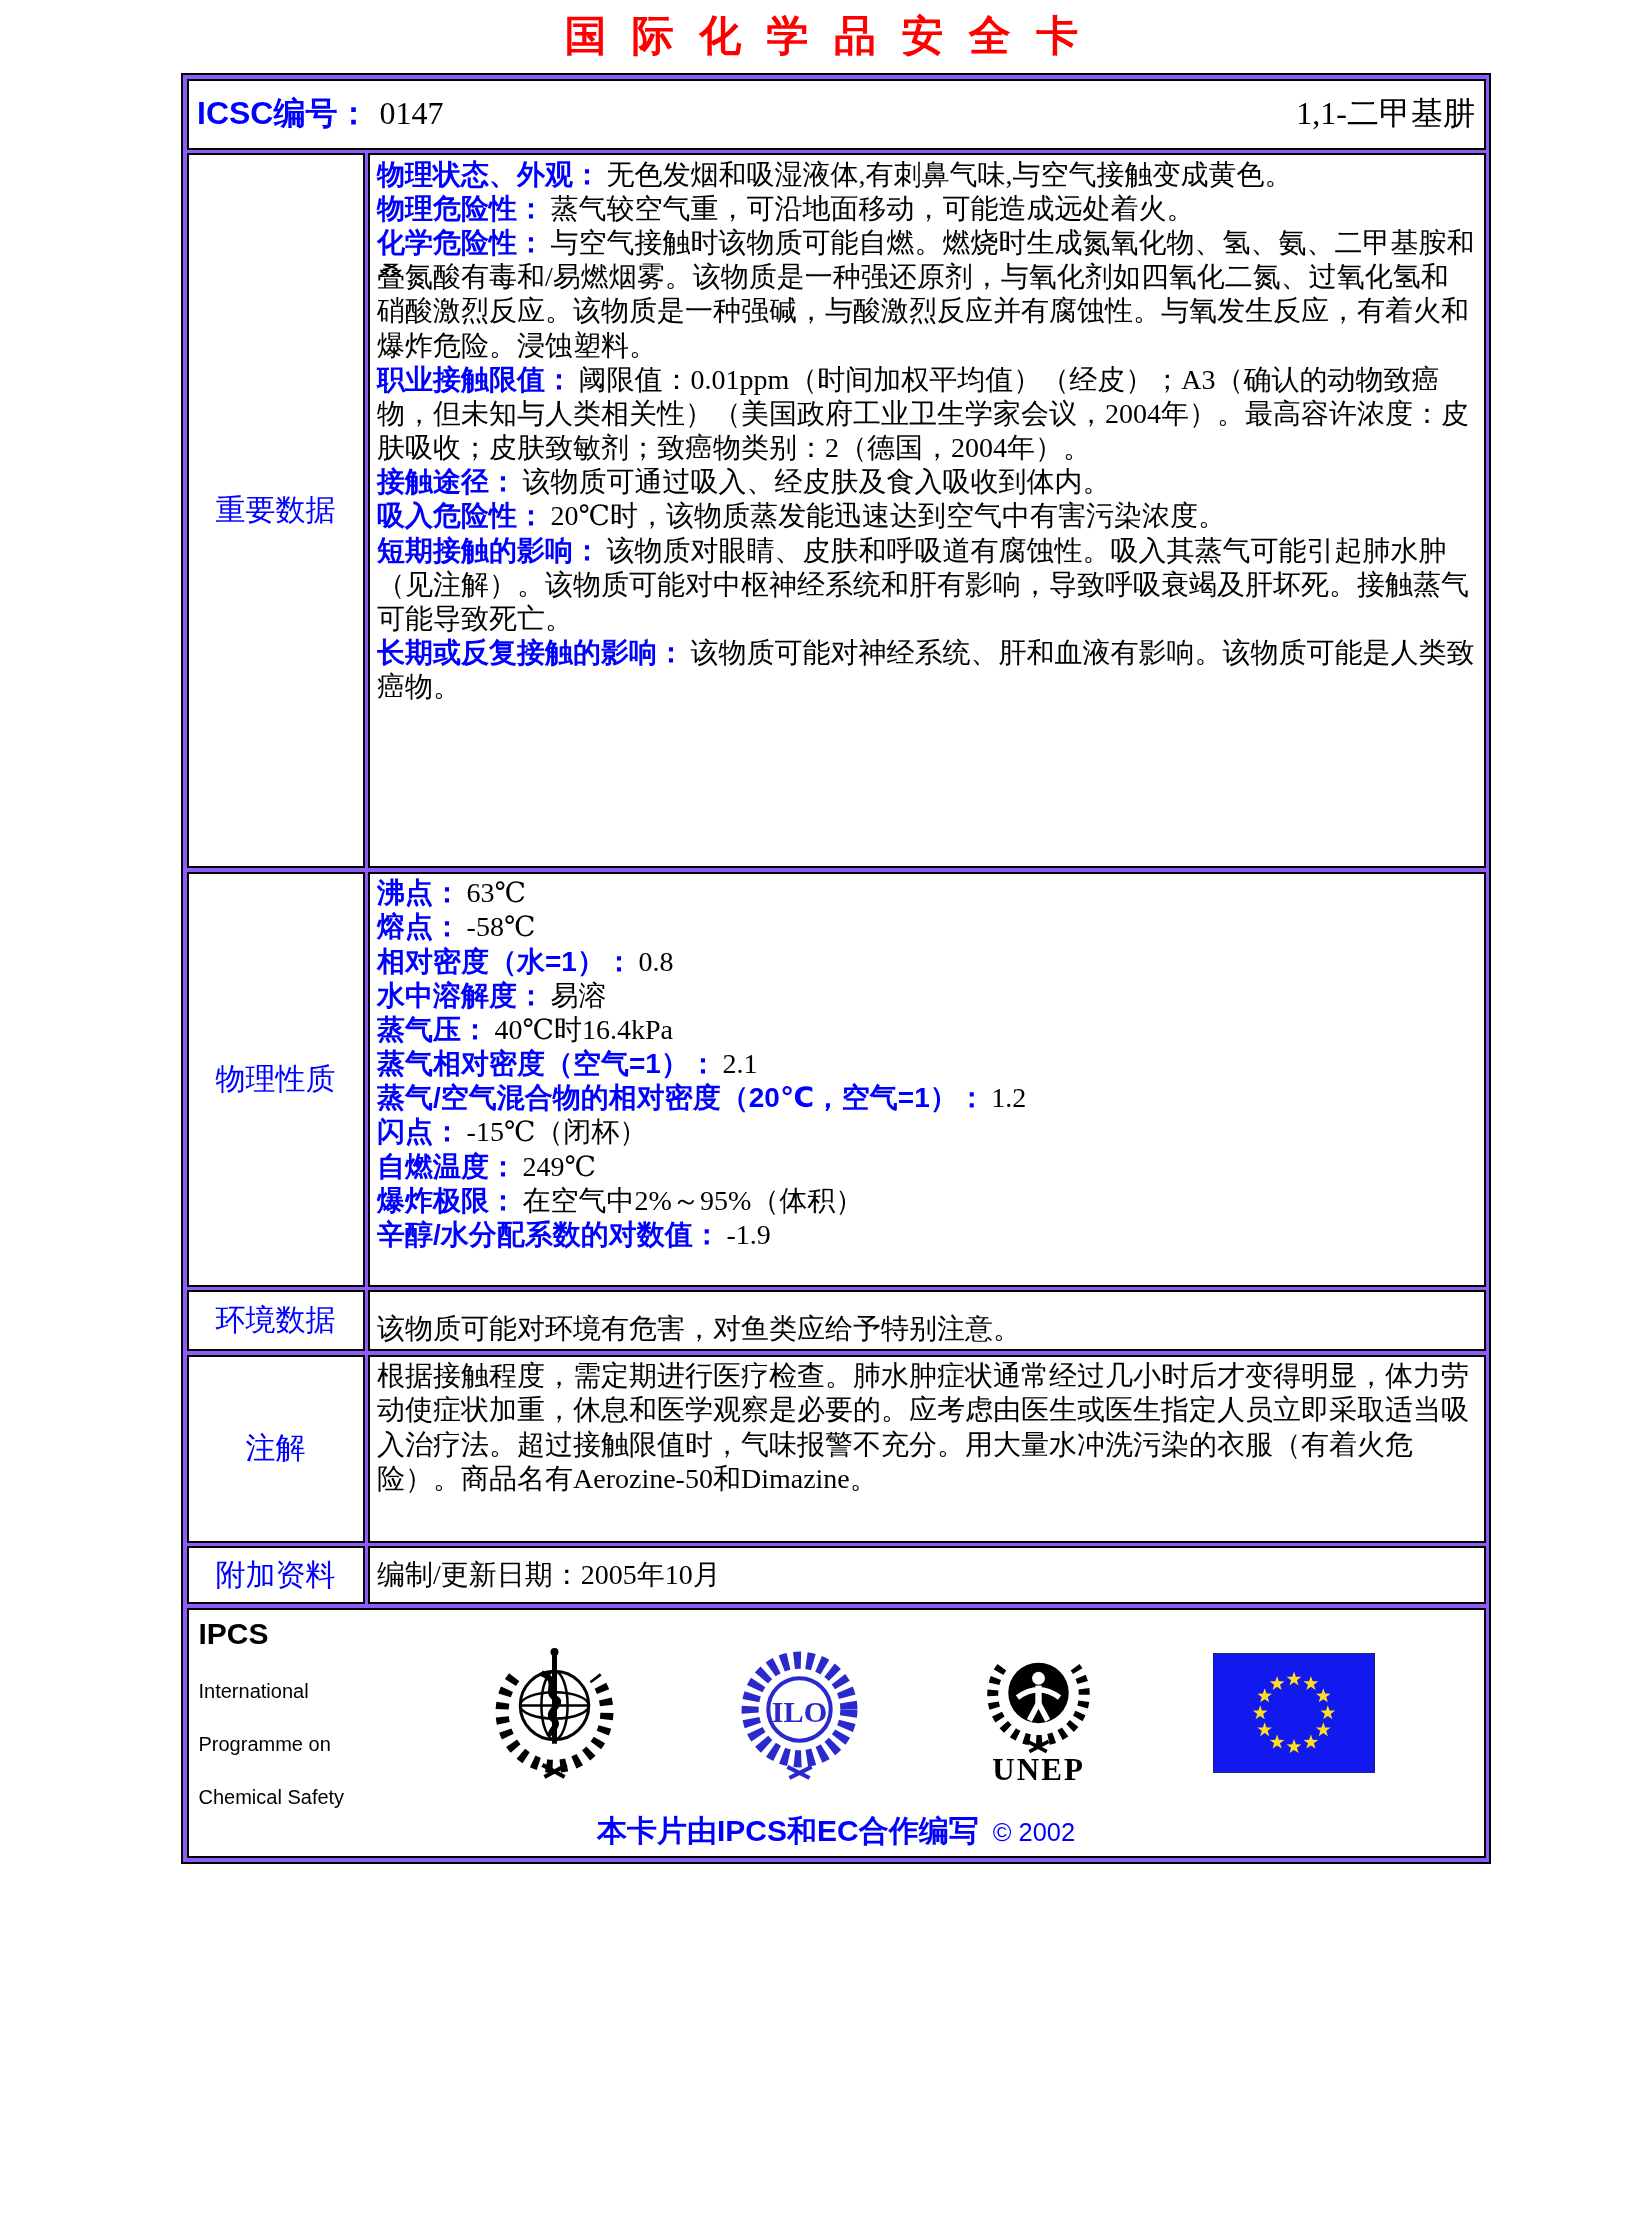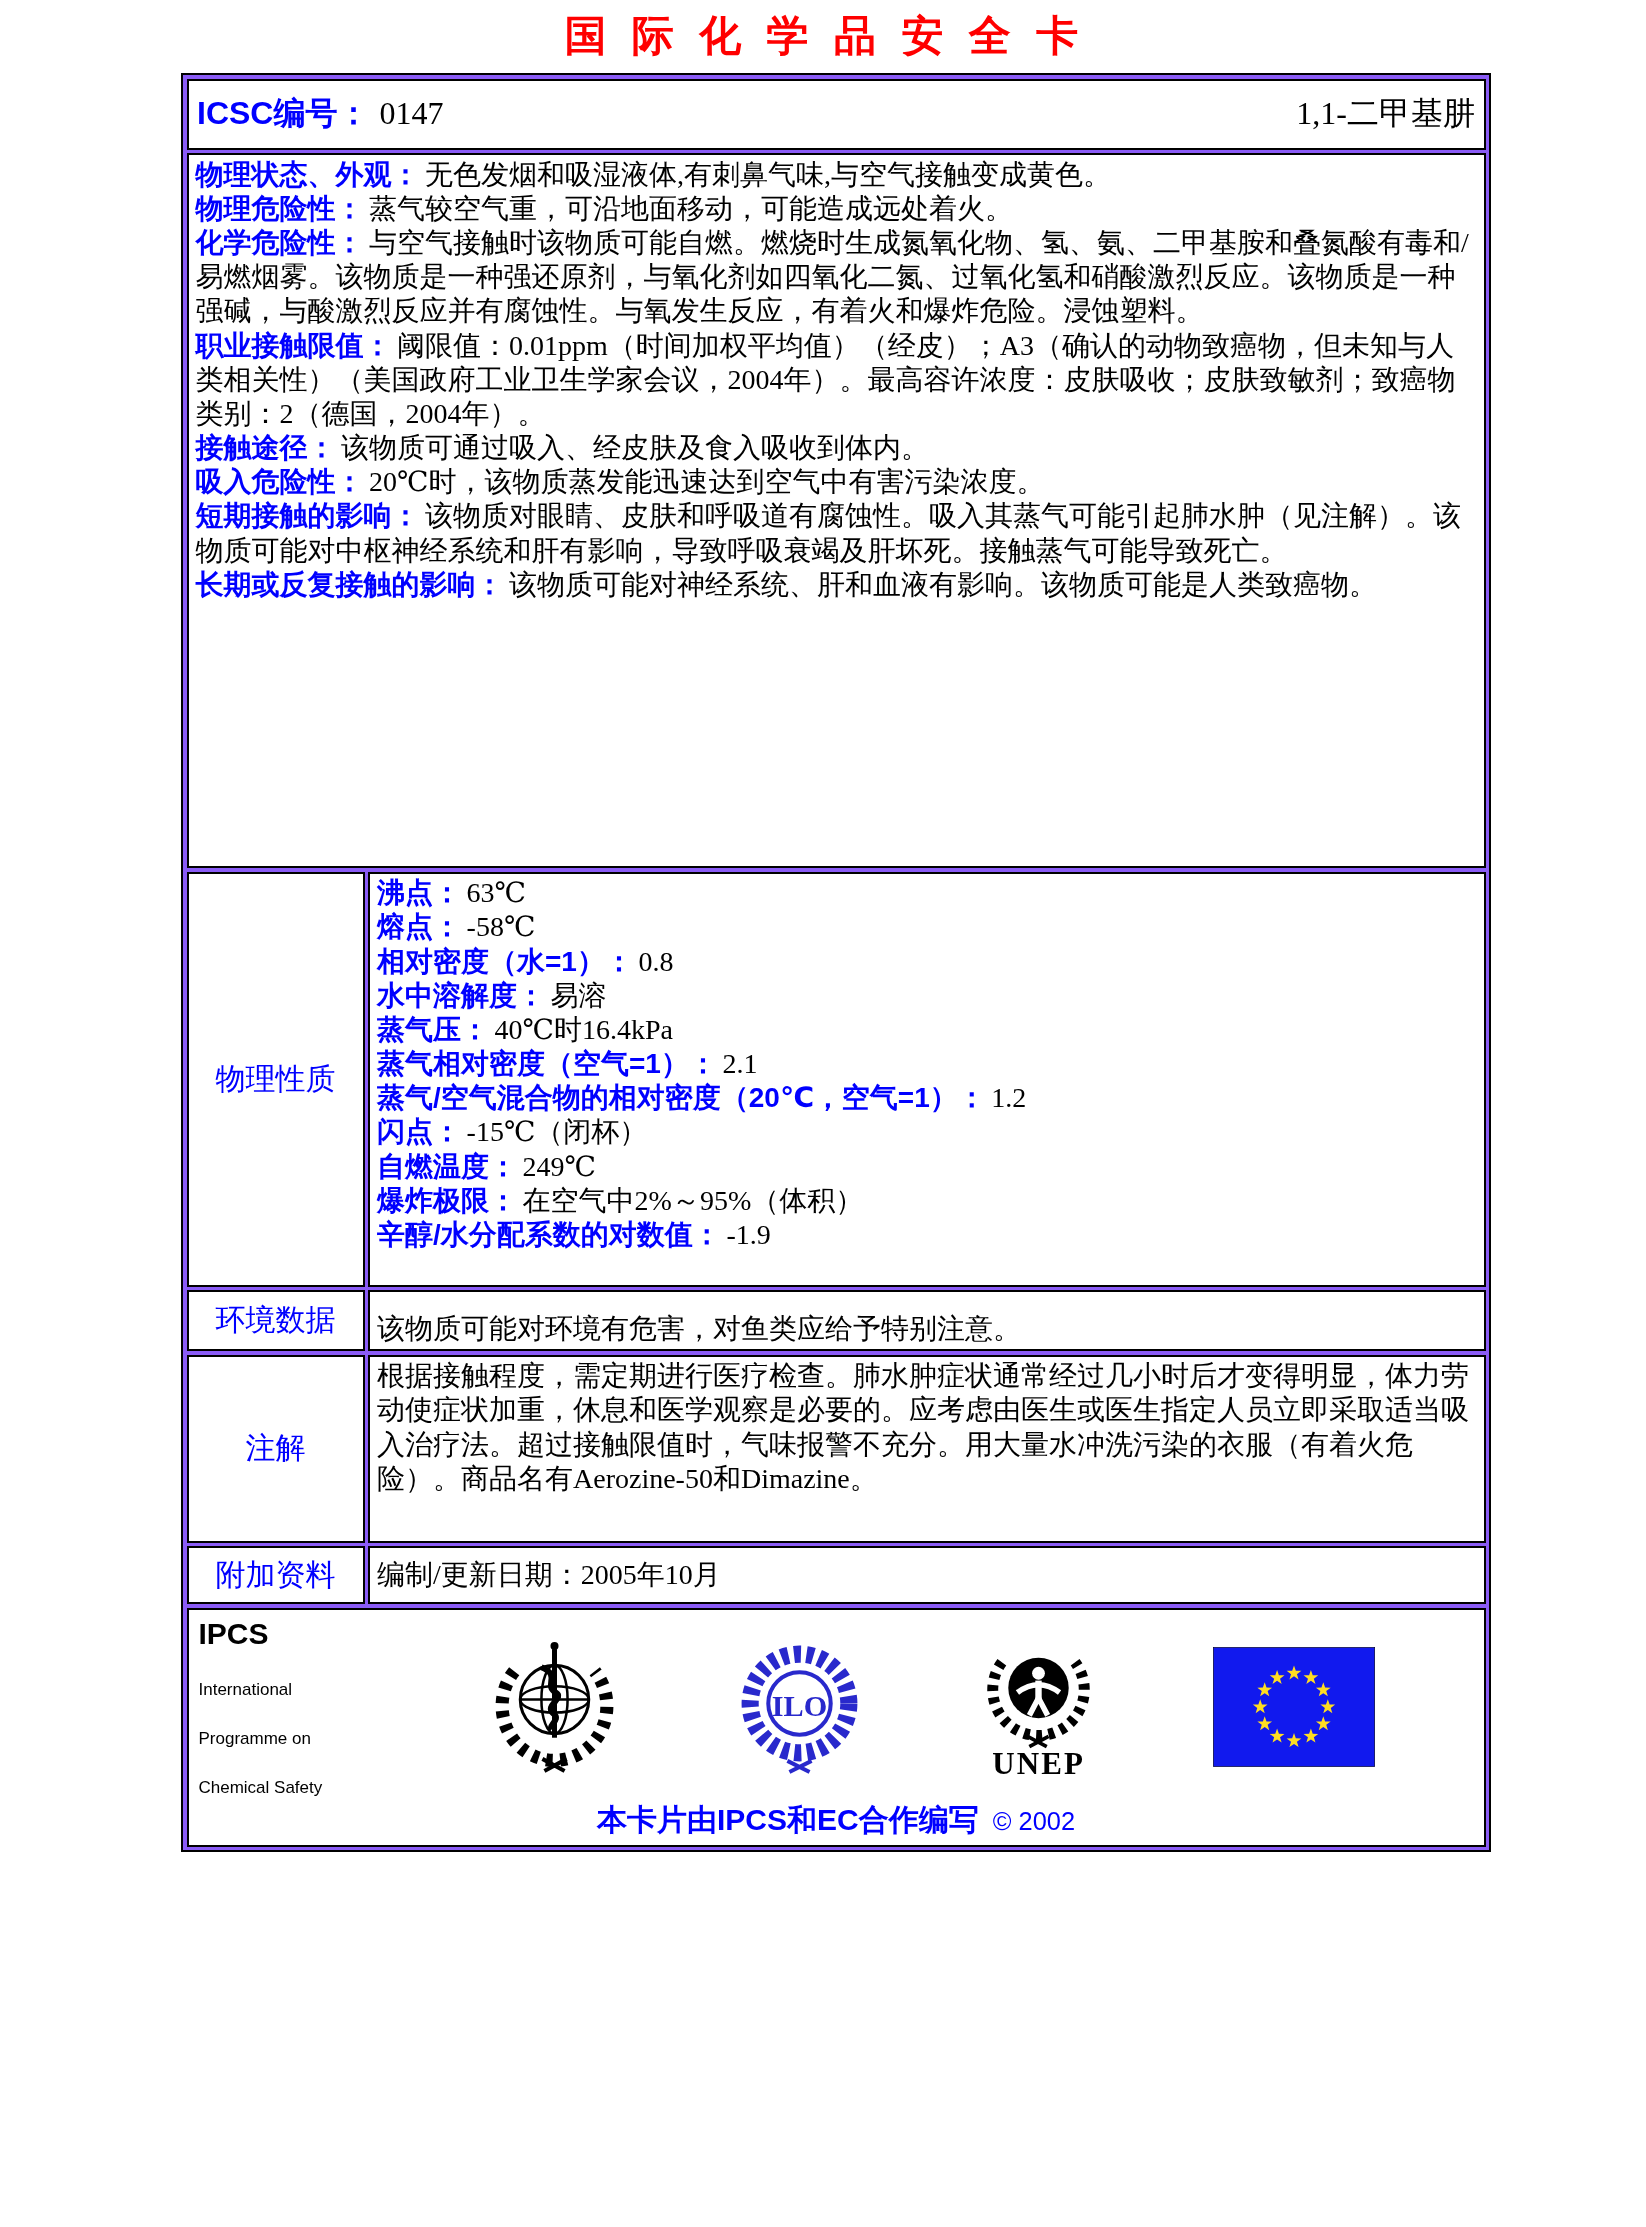--- a/index.html
+++ b/index.html
@@ -28,21 +28,21 @@
   .imp{min-height:715px;}
   .phys{min-height:415px;}
   .env{min-height:61px;display:flex;align-items:flex-end;}
   .notes{min-height:188px;}
   .addl{min-height:58px;display:flex;align-items:center;}
   .logos-cell{min-height:165px;padding:7px 10px 4.2px 10px;}
   .logos-strip{display:flex;align-items:center;justify-content:space-between;
     padding-right:99px;}
   .ipcs-block{width:176px;font-family:"Liberation Sans","DejaVu Sans",sans-serif;}
   .ipcs-acronym{font-weight:bold;font-size:30px;}
-  .ipcs-line{font-size:17px;line-height:1.25;margin-top:28px;}
+  .ipcs-line{font-size:20px;line-height:1.25;margin-top:28px;}
   .unep-wrap{display:flex;flex-direction:column;align-items:center;}
   .unep-word{font-family:Liberation Serif, serif;font-weight:bold;
     font-size:31px;letter-spacing:2.1px;margin-top:-5.6px;}
   .caption-line{text-align:center;margin-top:1.4px;}
   .caption-main{color:#0000ff;font-weight:bold;font-size:30px;
     font-family:"Liberation Sans","DejaVu Sans",sans-serif;}
   .caption-copy{color:#0000ff;font-size:25.4px;margin-left:11.3px;
     font-family:"Liberation Sans","DejaVu Sans",sans-serif;}
   .legal-cell{min-height:83px;display:flex;align-items:center;padding:7px 8.5px;}
   .legal-label{color:#000;font-weight:bold;font-size:29px;
@@ -60,20 +60,21 @@
   <div class="row">
     <div class="cell full-cell header-cell">
       <span>
         <span class="icsc-label">ICSC编号：</span><span class="icsc-number">0147</span>
       </span>
       <span class="chem-name">1,1-二甲基肼</span>
     </div>
   </div>
 
   <div class="row">
+    <div class="cell label-cell">重要数据</div>
     <div class="cell content-cell imp">
       <div class="entry"><span class="entry-label">物理状态、外观：</span><span>无色发烟和吸湿液体,有刺鼻气味,与空气接触变成黄色。</span></div>
       <div class="entry"><span class="entry-label">物理危险性：</span><span>蒸气较空气重，可沿地面移动，可能造成远处着火。</span></div>
       <div class="entry"><span class="entry-label">化学危险性：</span><span>与空气接触时该物质可能自燃。燃烧时生成氮氧化物、氢、氨、二甲基胺和叠氮酸有毒和/易燃烟雾。该物质是一种强还原剂，与氧化剂如四氧化二氮、过氧化氢和硝酸激烈反应。该物质是一种强碱，与酸激烈反应并有腐蚀性。与氧发生反应，有着火和爆炸危险。浸蚀塑料。</span></div>
       <div class="entry"><span class="entry-label">职业接触限值：</span><span>阈限值：0.01ppm（时间加权平均值）（经皮）；A3（确认的动物致癌物，但未知与人类相关性）（美国政府工业卫生学家会议，2004年）。最高容许浓度：皮肤吸收；皮肤致敏剂；致癌物类别：2（德国，2004年）。</span></div>
       <div class="entry"><span class="entry-label">接触途径：</span><span>该物质可通过吸入、经皮肤及食入吸收到体内。</span></div>
       <div class="entry"><span class="entry-label">吸入危险性：</span><span>20℃时，该物质蒸发能迅速达到空气中有害污染浓度。</span></div>
       <div class="entry"><span class="entry-label">短期接触的影响：</span><span>该物质对眼睛、皮肤和呼吸道有腐蚀性。吸入其蒸气可能引起肺水肿（见注解）。该物质可能对中枢神经系统和肝有影响，导致呼吸衰竭及肝坏死。接触蒸气可能导致死亡。</span></div>
       <div class="entry"><span class="entry-label">长期或反复接触的影响：</span><span>该物质可能对神经系统、肝和血液有影响。该物质可能是人类致癌物。</span></div>
     </div>

